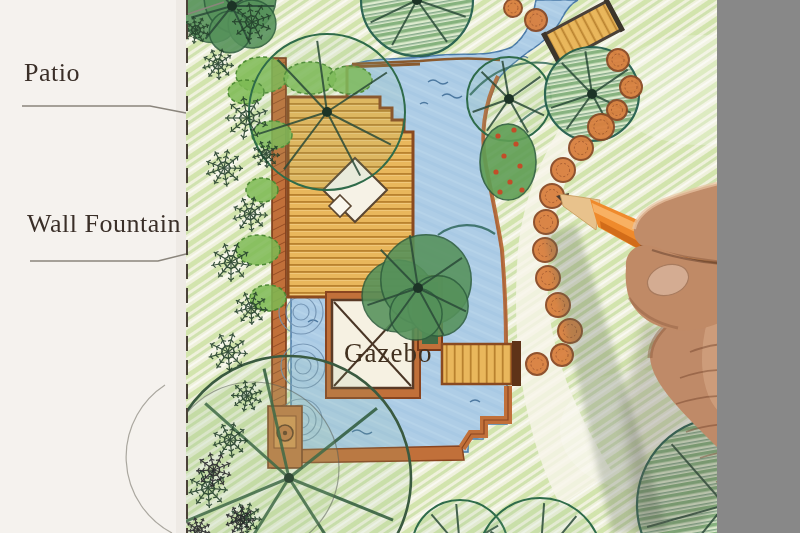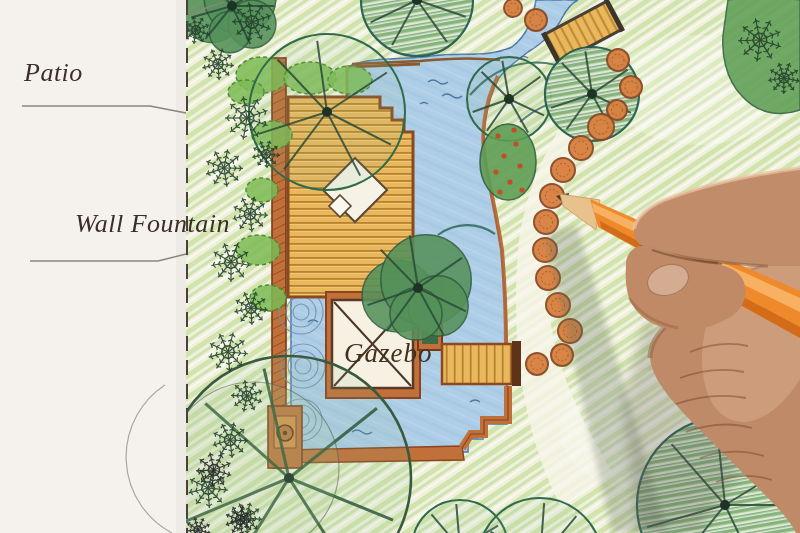--- a/index.html
+++ b/index.html
@@ -1,29 +1,28 @@
 <!DOCTYPE html>
 <html style="--paper-margin: #f5f2ee; --label-text: #3a2f28; --leader-line: #8a857c; --boundary-line: #4a4238; --lawn-base: #eff1dc; --lawn-stripe: #cfe3a9; --water: #aecde6; --water-edge: #4a7aa8; --deck-fill: #e9b75c; --deck-stripe: #b9822f; --deck-outline: #8a4a20; --edging: #c1703a; --tree-dark: #2f6b4a; --tree-teal: #1f5a4a; --bush-green: #7cba54; --stone-fill: #d9803f; --stone-outline: #8a4a26; --gazebo-bg: #f6f1e2; --pencil-body: #ef8a2c; --pencil-dark: #d06a18; --pencil-wood: #e8c28c; --skin-mid: #c08a66; --skin-highlight: #e6c0a2; --skin-shadow: #7e523c;"><head>
 <meta charset="utf-8">
 <style>
   html,body{margin:0;padding:0;background:#888;}
   #stage{
-    position:relative;width:800px;height:533px;overflow:hidden;
+    position:relative;width:717px;height:533px;overflow:hidden;
     font-family:"Liberation Serif", serif;
     background:var(--paper-margin,#f5f2ee);
-    font-style:italic;
   }
   #plan-svg{position:absolute;left:0;top:0;width:800px;height:533px;display:block;}
   .plan-label{
     position:absolute;color:var(--label-text,#3a2f28);
     font-family:"Liberation Serif", serif;
     letter-spacing:0.5px;white-space:nowrap;user-select:none;
   }
   #patio-label{left:24px;top:58px;font-size:26px;}
-  #wall-fountain-label{left:27px;top:209px;font-size:26px;margin-left:48px;}
+  #wall-fountain-label{left:27px;top:209px;font-size:26px;}
   #gazebo-label{left:344px;top:338px;font-size:27px;color:#41301f;letter-spacing:1px;}
 </style>
 </head>
 <body>
 
 <div id="stage">
 
 <svg id="plan-svg" viewBox="0 0 800 533" aria-hidden="true">
   <defs>
     <pattern id="lawn" width="18" height="18" patternUnits="userSpaceOnUse" patternTransform="rotate(-34)">

